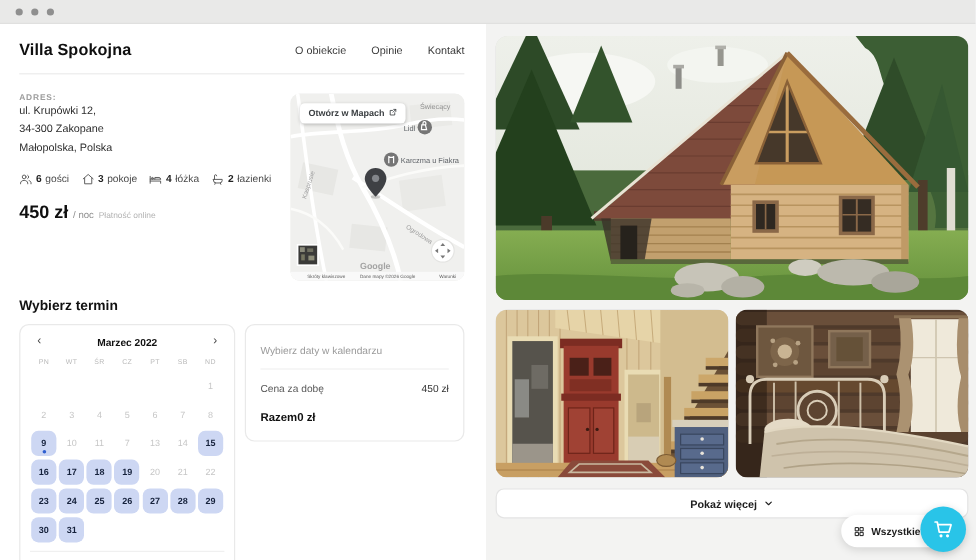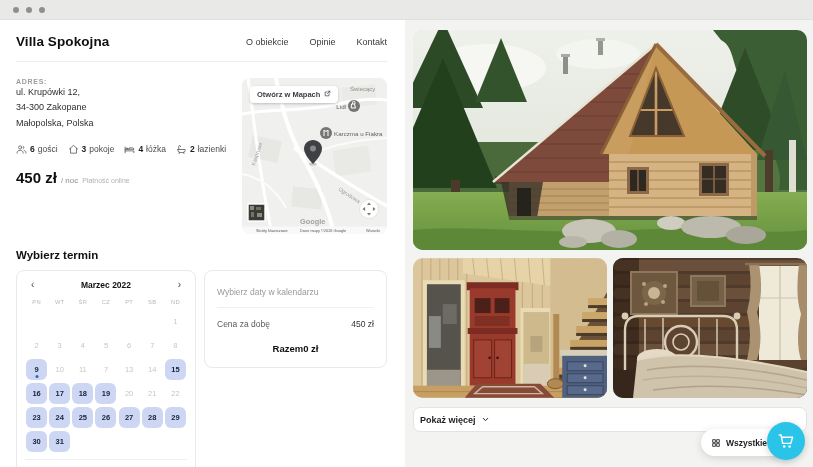--- a/index.html
+++ b/index.html
@@ -57,31 +57,31 @@
   .cal-cell { position:relative; width:21px; height:21px; justify-self:center; display:flex; align-items:center; justify-content:center;
     font-size:7.5px; color:#c6c6c6; border-radius:6px; }
   .cal-cell.available { background:#cdd7f3; color:#15213b; font-weight:700; cursor:pointer; }
   .today-dot { position:absolute; bottom:2px; left:50%; transform:translateX(-50%); width:3px; height:3px; border-radius:50%; background:#2f5fd0; }
   .cal-legend { margin-top:7px; padding:7px 3px 1px; border-top:1px solid #f0f0f0; display:flex; gap:10px; align-items:center; }
 
   .sum-card { flex:1; border:1px solid #e9e9e9; border-radius:8px; background:#fff; padding:16px 12px 13px; }
   .sum-placeholder { font-size:8.5px; color:#9a9a9a; padding-bottom:10px; border-bottom:1px solid #f0f0f0; }
   .sum-row { display:flex; justify-content:space-between; font-size:8.5px; color:#5a5a5a; margin-top:11px; }
   .sum-row .val { color:#333; }
-  .sum-total { display:flex; justify-content:center; font-size:9.5px; font-weight:700; color:#101010; margin-top:14px; }
+  .sum-total { display:flex; justify-content:flex-start; font-size:9.5px; font-weight:700; color:#101010; margin-top:14px; }
 
   
   .gallery { position:absolute; left:405px; top:20px; width:408px; height:447px; background:#f3f3f2; padding:10px 6px 0 8px; }
   .photo { border-radius:10px; overflow:hidden; cursor:pointer; background:#ddd; }
   .photo svg { display:block; }
   .photo-main { width:394px; height:220px; }
   .thumb-row { display:flex; gap:6px; margin-top:8px; }
   .photo-thumb { width:194px; height:140px; }
   .show-more { margin-top:9px; width:394px; height:25px; background:#fff; border:1px solid #e3e3e3; border-radius:7px;
-    display:flex; align-items:center; justify-content:flex-start; gap:5px; font-size:9px; font-weight:700; color:#1e1e1e; cursor:pointer; font-family:inherit; }
+    display:flex; align-items:center; justify-content:center; gap:5px; font-size:9px; font-weight:700; color:#1e1e1e; cursor:pointer; font-family:inherit; }
   .show-more svg { width:9px; height:9px; color:#1e1e1e; }
 
   .all-photos-pill { position:absolute; right:15px; bottom:11px; height:27px; width:97px; background:#fff; border:none; border-radius:14px;
     box-shadow:0 2px 8px rgba(0,0,0,.14); display:flex; align-items:center; gap:5px; padding:0 10px; cursor:pointer;
     font-size:8.5px; font-weight:700; color:#1e1e1e; white-space:nowrap; overflow:hidden; z-index:3; font-family:inherit; }
   .all-photos-pill svg { width:10px; height:10px; color:#1e1e1e; flex:none; }
   .cart-fab { position:absolute; right:8px; bottom:7px; width:38px; height:38px; border-radius:50%; border:none;
     background:#29c4e8; box-shadow:0 2px 7px rgba(0,0,0,.18); display:flex; align-items:center; justify-content:center; cursor:pointer; z-index:4; }
   .cart-fab svg { width:18px; height:18px; color:#fff; }
 </style>

